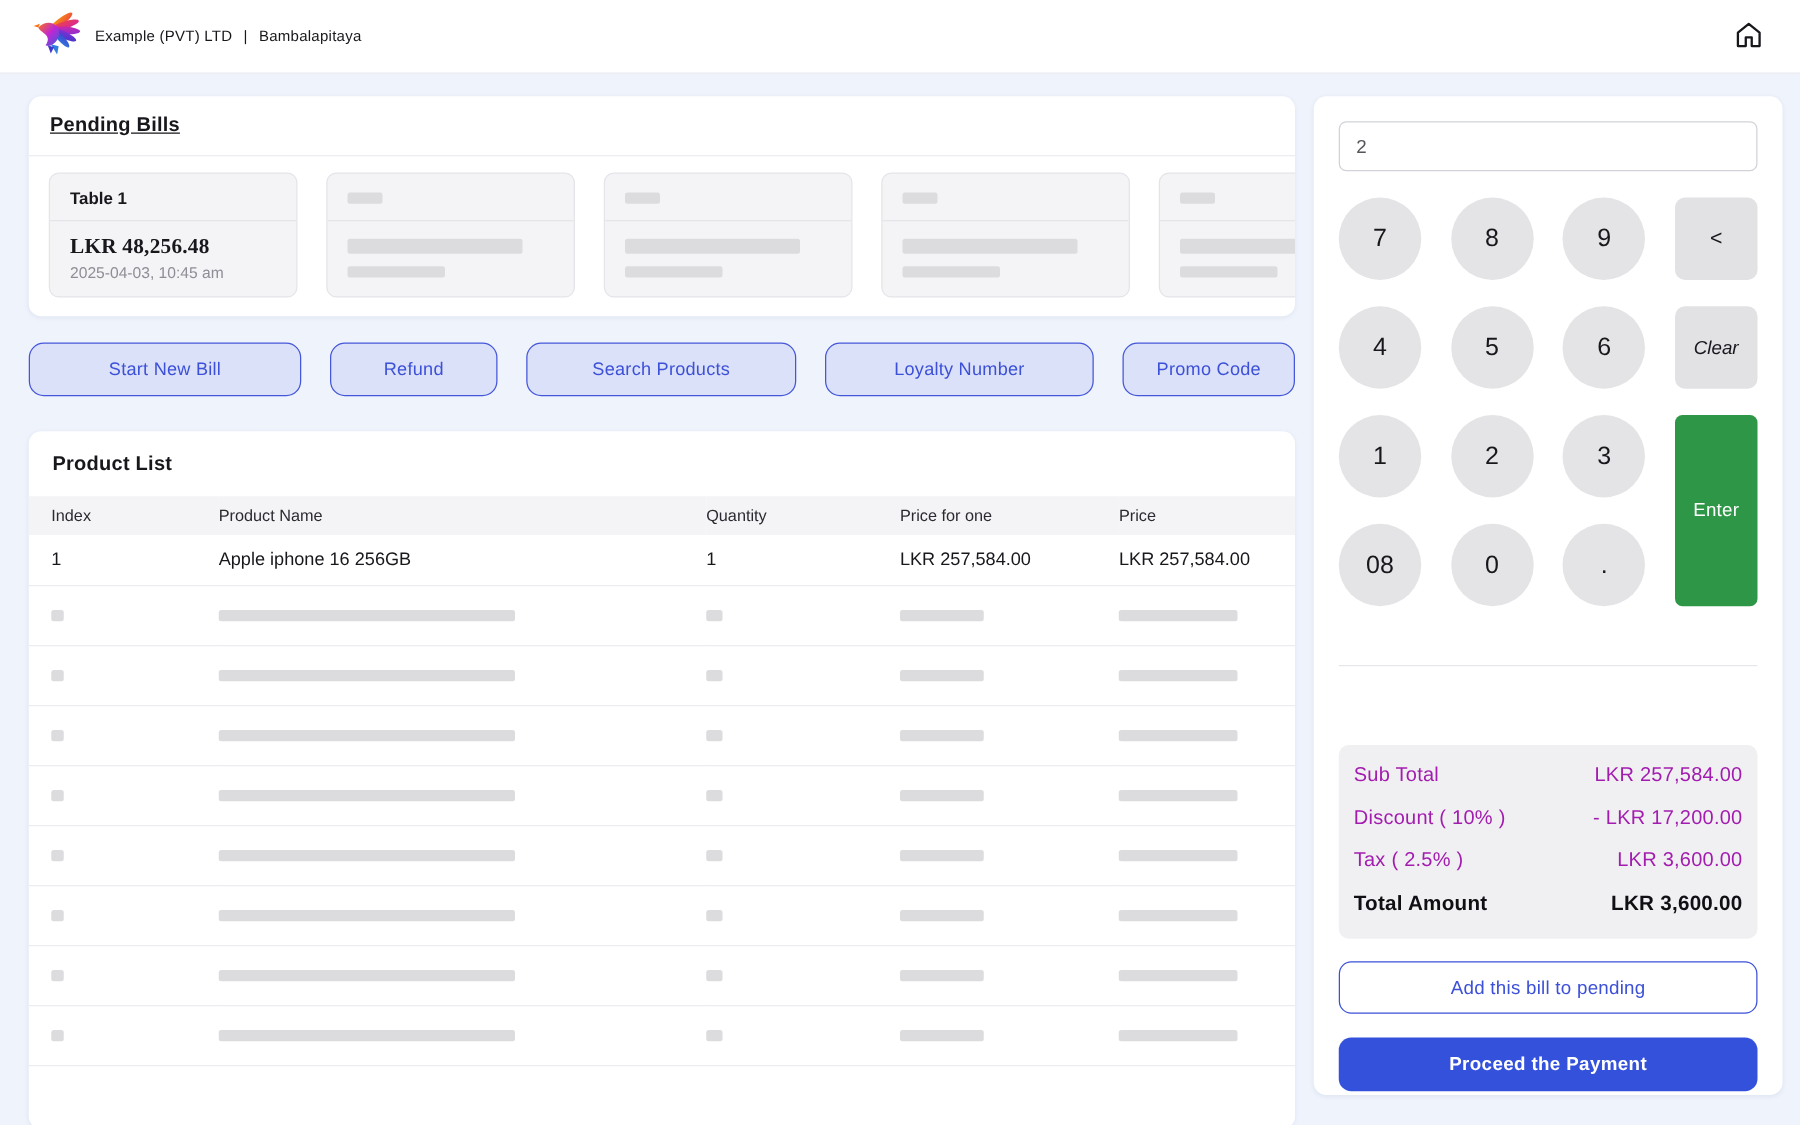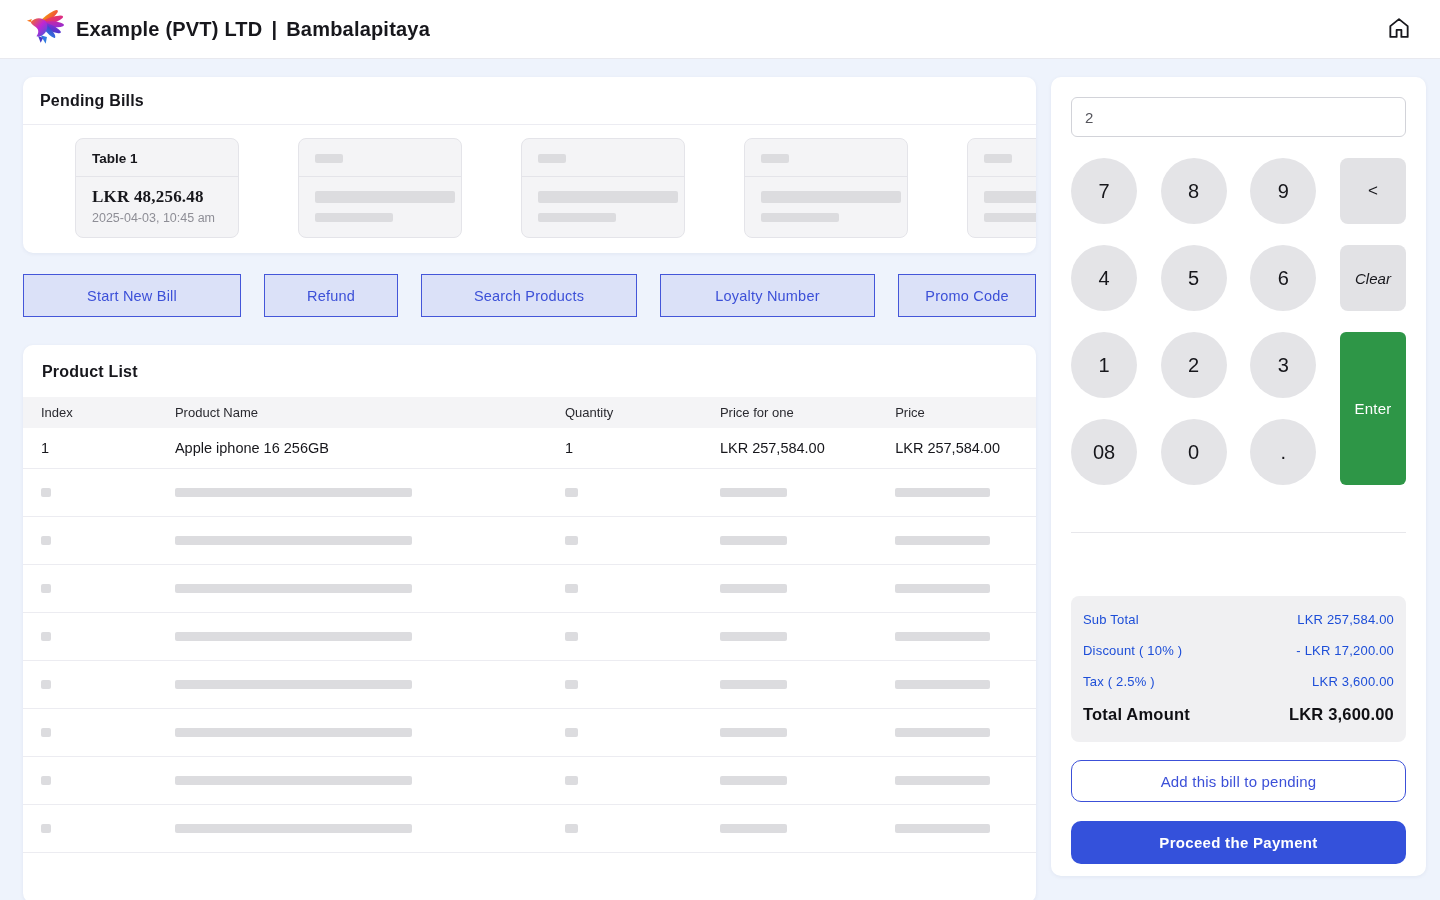--- a/index.html
+++ b/index.html
@@ -9,53 +9,53 @@
     background: #eef3fc;
     color: #17171c;
   }
 
   
   .topbar {
     height: 59px; background: #ffffff; border-bottom: 1px solid #e8e9ef;
     display: flex; align-items: center; padding: 0 24px;
   }
   .brand { display: flex; align-items: center; gap: 12px; }
-  .brand-title { font-size: 20px; font-weight: 700; letter-spacing: .2px; display: flex; gap: 9px; }
+  .brand-title { font-size: 12px; font-weight: 400; letter-spacing: .2px; display: flex; gap: 9px; }
   .home-btn { margin-left: auto; width: 34px; height: 34px; display: flex; align-items: center; justify-content: center; cursor: pointer; background: none; border: none; }
 
   
   .main { display: flex; gap: 15px; padding: 18px 14px 0 23px; align-items: flex-start; }
   .left-col { width: 1013px; flex-shrink: 0; }
   .card {
     background: #ffffff; border-radius: 10px;
     box-shadow: 0 1px 4px rgba(25,39,80,.06);
   }
 
   
   .pending-card { overflow: hidden; }
   .card-title { font-size: 16px; font-weight: 700; padding: 15px 17px 14px; letter-spacing: .2px; }
-  .pending-card .card-title { border-bottom: 1px solid #ececf2; }
+  .pending-card .card-title { border-bottom: 1px solid #ececf2; text-decoration: underline; }
   .bills-row { display: flex; gap: 23px; padding: 13px 16px 15px; overflow: hidden; }
   .bill-card {
-    width: 164px; flex-shrink: 0; height: 100px;
-    background: #f4f4f6; border: 1px solid #e4e4e9; border-radius: 8px; overflow: hidden; cursor: pointer; margin-left: 36px;
+    width: 199px; flex-shrink: 0; height: 100px;
+    background: #f4f4f6; border: 1px solid #e4e4e9; border-radius: 8px; overflow: hidden; cursor: pointer;
   }
   .bill-head { padding: 12px 16px 10px; border-bottom: 1px solid #e4e4e9; font-size: 13.5px; font-weight: 700; }
   .bill-body { padding: 10px 16px; }
   .bill-amount { font-size: 17px; font-weight: 700; letter-spacing: .2px; font-family: Liberation Serif, serif; }
   .bill-date { font-size: 12.5px; color: #8e8e96; margin-top: 4px; }
   .sk { background: #dcdcdf; border-radius: 2px; }
   .bill-card .sk-name { width: 28px; height: 9px; margin: 3px 0; }
   .bill-card .sk-line1 { width: 140px; height: 12px; margin: 4px 0 10px; }
   .bill-card .sk-line2 { width: 78px; height: 9px; }
 
   
   .actions-row { display: flex; justify-content: space-between; margin-top: 21px; }
   .action-btn {
-    height: 43px; background: #dbe1f8; border: 1px solid #4456d9; border-radius: 0;
+    height: 43px; background: #dbe1f8; border: 1px solid #4456d9; border-radius: 12px;
     color: #3c50d8; font-size: 14.5px; font-family: inherit; cursor: pointer; letter-spacing: .2px;
   }
   .action-btn:nth-of-type(1) { width: 218px; }
   .action-btn:nth-of-type(2) { width: 134px; }
   .action-btn:nth-of-type(3) { width: 216px; }
   .action-btn:nth-of-type(4) { width: 215px; }
   .action-btn:nth-of-type(5) { width: 138px; }
 
   
   .product-card { margin-top: 28px; height: 558px; overflow: hidden; }
@@ -96,21 +96,21 @@
   .key-square { border-radius: 8px; background: #e2e2e5; font-size: 15px; color: #17171c; }
   .key-back { grid-column: 4; grid-row: 1; font-size: 17px; }
   .key-clear { grid-column: 4; grid-row: 2; font-style: italic; }
   .key-enter {
     grid-column: 4; grid-row: 3 / span 2; border-radius: 6px;
     background: #2e9647; color: #ffffff; font-size: 15px; letter-spacing: .2px;
   }
   .panel-divider { border: none; border-top: 1px solid #e7e7eb; margin-top: 47px; }
 
   .summary-box { margin-top: 63px; background: #f0f0f2; border-radius: 8px; padding: 16px 12px 18px; }
-  .sum-row { display: flex; justify-content: space-between; font-size: 13px; color: #1d4ed8; margin-bottom: 16px; letter-spacing: .2px; }
+  .sum-row { display: flex; justify-content: space-between; font-size: 16px; color: #a21caf; margin-bottom: 16px; letter-spacing: .2px; }
   .sum-row.total { font-size: 16.5px; font-weight: 700; color: #101014; margin-bottom: 0; }
 
   .outline-btn {
     margin-top: 18px; width: 100%; height: 42px; background: #ffffff;
     border: 1px solid #3c50d8; border-radius: 10px; color: #3c50d8;
     font-size: 15px; font-family: inherit; cursor: pointer; letter-spacing: .2px;
   }
   .solid-btn {
     margin-top: 19px; width: 100%; height: 43px; background: #3451db;
     border: none; border-radius: 10px; color: #ffffff;

